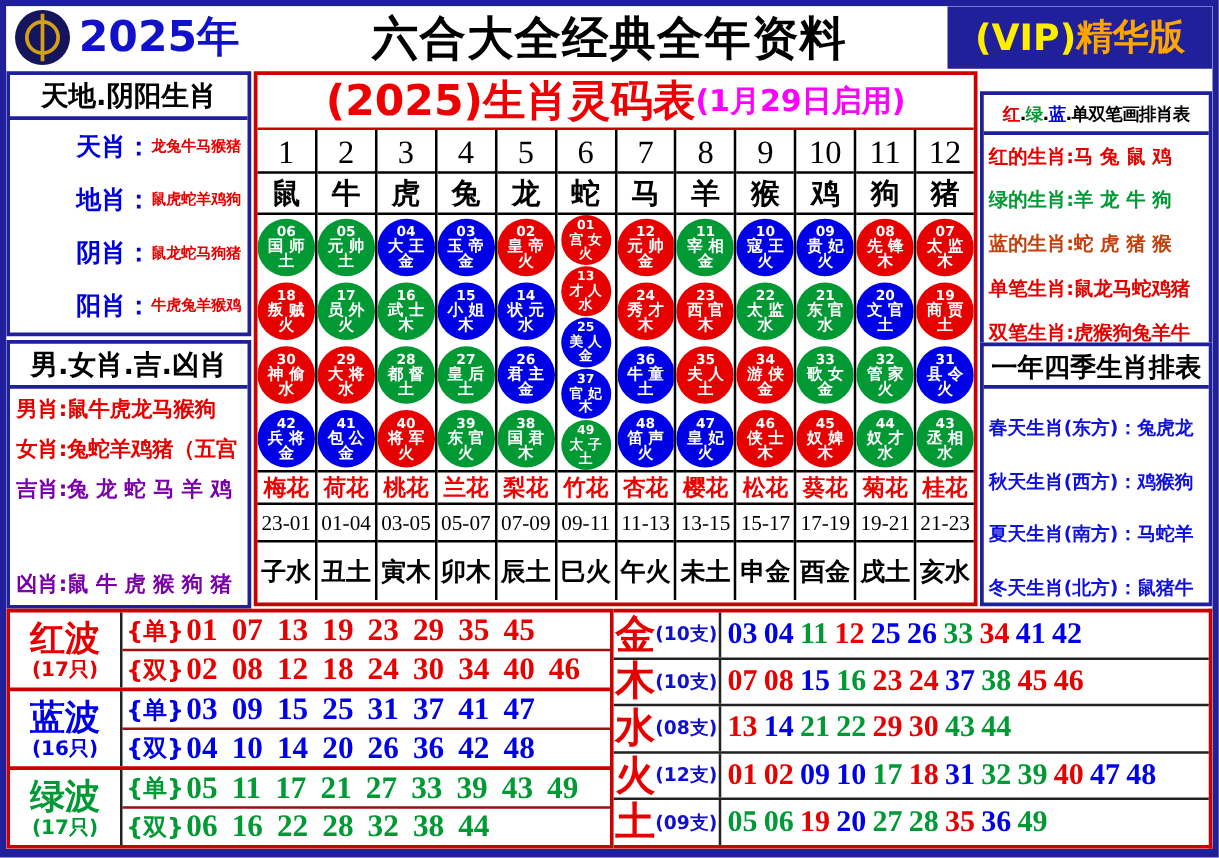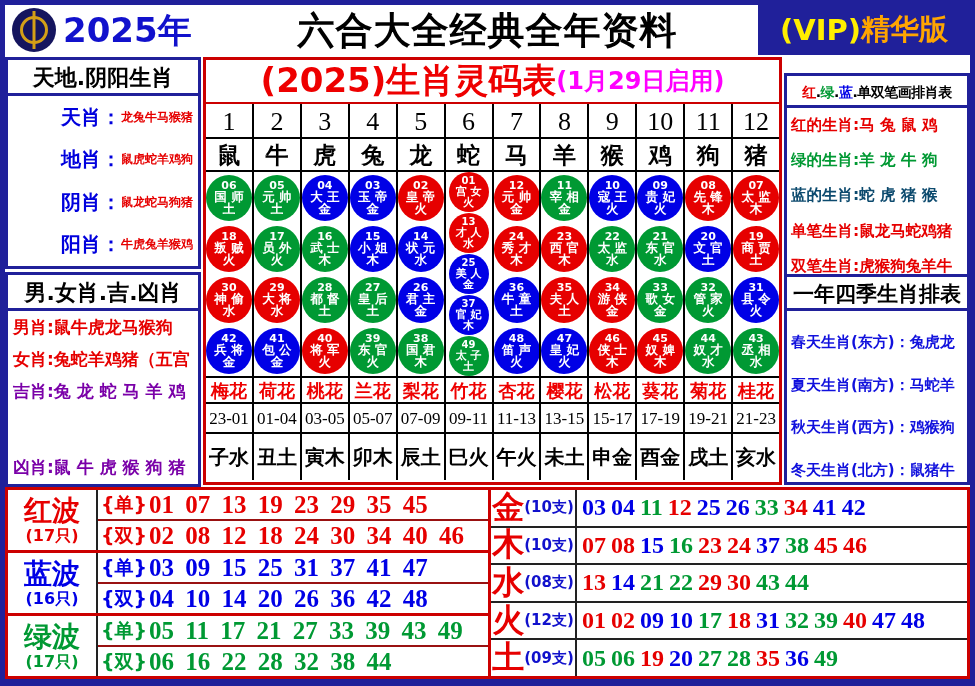--- a/index.html
+++ b/index.html
@@ -514,32 +514,32 @@
           <div class="c-branch">亥水</div>
         </div>
       </div>
   </div>
 
   <div class="rbox" id="rbox1">
     <div class="box-title" id="rb1t"><span style="color: rgb(230, 0, 0);">红</span><span style="color: rgb(0, 0, 0);">.</span><span style="color: rgb(0, 153, 51);">绿</span><span style="color: rgb(0, 0, 0);">.</span><span style="color: rgb(0, 0, 230);">蓝</span><span style="color: rgb(0, 0, 0);">.</span><span style="color: rgb(0, 0, 0);">单双笔画排肖表</span></div>
     <div class="box-body" id="rb1">
         <div class="rrow" style="color: rgb(230, 0, 0);">红的生肖:马 兔 鼠 鸡</div>
         <div class="rrow" style="color: rgb(0, 153, 51);">绿的生肖:羊 龙 牛 狗</div>
-        <div class="rrow" style="color: #0c4a6e;">蓝的生肖:蛇 虎 猪 猴</div>
+        <div class="rrow" style="color: #c2410c;">蓝的生肖:蛇 虎 猪 猴</div>
         <div class="rrow" style="color: rgb(230, 0, 0);">单笔生肖:鼠龙马蛇鸡猪</div>
         <div class="rrow" style="color: rgb(230, 0, 0);">双笔生肖:虎猴狗兔羊牛</div>
       </div>
   </div>
 
   <div class="rbox" id="rbox2">
     <div class="box-title">一年四季生肖排表</div>
     <div class="box-body" id="rb2">
         <div class="srow">春天生肖(东方)：兔虎龙</div>
+        <div class="srow">秋天生肖(西方)：鸡猴狗</div>
         <div class="srow">夏天生肖(南方)：马蛇羊</div>
-        <div class="srow">秋天生肖(西方)：鸡猴狗</div>
         <div class="srow">冬天生肖(北方)：鼠猪牛</div>
       </div>
   </div>
 
   <div class="waves" id="waves">
       <div class="wgroup" style="color: rgb(230, 0, 0);">
         <div class="wlab">
           <div class="wname">红波</div>
           <div class="wcount">(17只)</div>
         </div>

